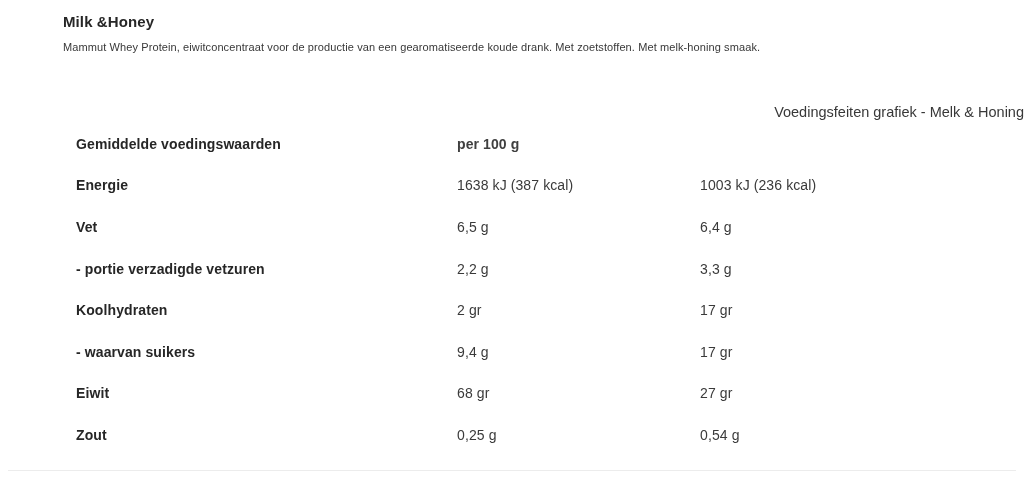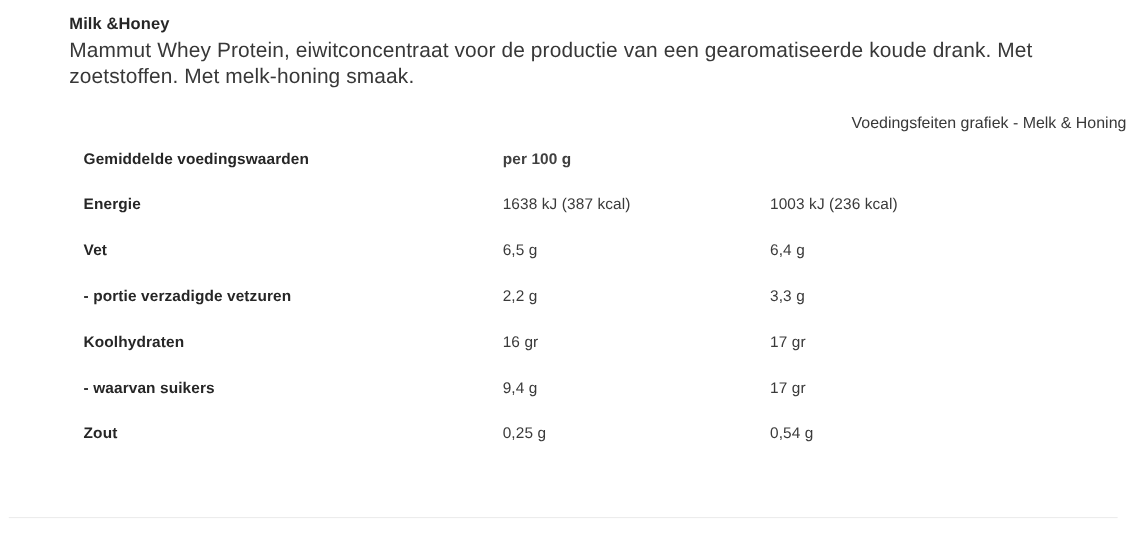--- a/index.html
+++ b/index.html
@@ -27,21 +27,21 @@
     font-weight: 700;
     color: #262626;
     letter-spacing: 0.1px;
   }
   .product-description {
     position: absolute;
     left: 63px;
     top: 36px;
     width: 890px;
     margin: 0;
-    font-size: 19px;
+    font-size: 11px;
     line-height: 22.5px;
     font-weight: 400;
     color: #383838;
     letter-spacing: 0.1px;
   }
   .table-caption {
     position: absolute;
     left: 0;
     top: 104px;
     width: 1024px;
@@ -119,30 +119,35 @@
     </div>
 
     <div class="nt-row">
       <div class="nt-cell nt-label">- portie verzadigde vetzuren</div>
       <div class="nt-cell nt-value">2,2 g</div>
       <div class="nt-cell nt-value">3,3 g</div>
     </div>
 
     <div class="nt-row">
       <div class="nt-cell nt-label">Koolhydraten</div>
-      <div class="nt-cell nt-value">16 gr</div>
+      <div class="nt-cell nt-value">2 gr</div>
       <div class="nt-cell nt-value">17 gr</div>
     </div>
 
     <div class="nt-row">
       <div class="nt-cell nt-label">- waarvan suikers</div>
       <div class="nt-cell nt-value">9,4 g</div>
       <div class="nt-cell nt-value">17 gr</div>
     </div>
 
+    <div class="nt-row">
+      <div class="nt-cell nt-label">Eiwit</div>
+      <div class="nt-cell nt-value">68 gr</div>
+      <div class="nt-cell nt-value">27 gr</div>
+    </div>
 
     <div class="nt-row">
       <div class="nt-cell nt-label">Zout</div>
       <div class="nt-cell nt-value">0,25 g</div>
       <div class="nt-cell nt-value">0,54 g</div>
     </div>
 
   </div>
 
   <div class="divider"></div>

